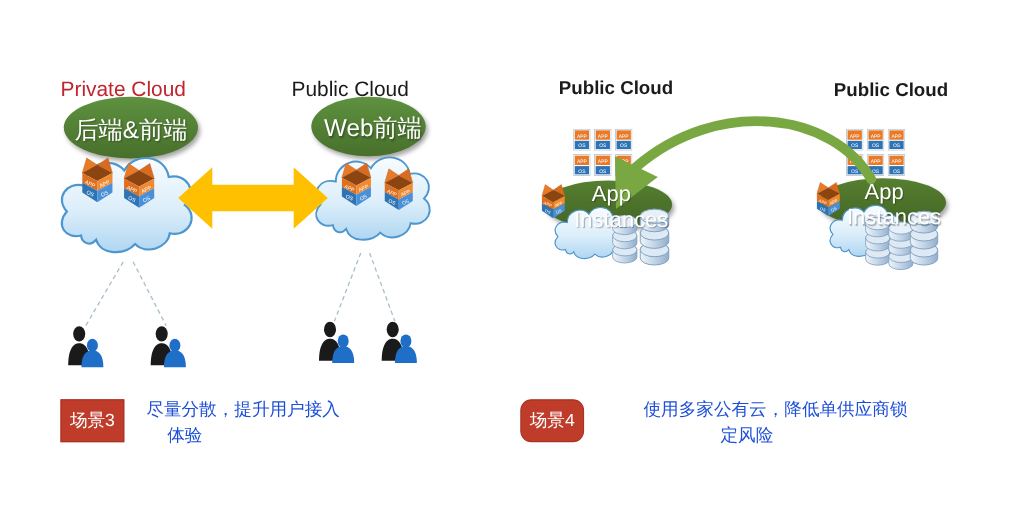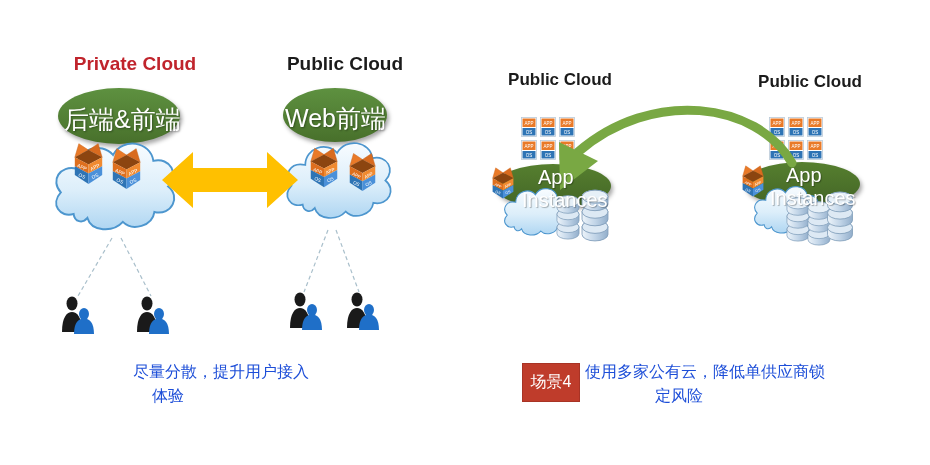--- a/index.html
+++ b/index.html
@@ -2,24 +2,24 @@
 <html><head>
 <meta charset="utf-8">
 <style>
   html,body{margin:0;padding:0;background:#fff;}
   #canvas{
     position:relative;width:930px;height:465px;background:#ffffff;overflow:hidden;
     font-family:"Liberation Sans","DejaVu Sans",sans-serif;
   }
   #diagram-svg{position:absolute;left:0;top:0;}
   .txt{position:absolute;white-space:nowrap;}
-  .title{font-size:19px;font-weight:700;color:#1b1b1b;text-align:center;}
+  .title{font-size:19px;font-weight:400;color:#1b1b1b;text-align:left;margin-top:18px;}
   .title.red{color:#C0242C;}
   .title-sm{font-size:17px;font-weight:600;color:#1b1b1b;text-align:center;}
-  .ellipse-label{font-size:25px;color:#fff;text-shadow:1px 1px 2px rgba(0,0,0,.35);}
+  .ellipse-label{font-size:22px;color:#fff;text-align:center;text-shadow:1px 1px 2px rgba(0,0,0,.35);}
   .app-label{font-size:20px;color:#fff;line-height:23px;text-shadow:1px 1px 1px rgba(0,0,0,.3);}
   .badge{
     position:absolute;width:56px;height:37px;background:#BF3C2B;border:1px solid #A83325;
     color:#fff;font-size:16px;display:flex;align-items:center;justify-content:center;
   }
   .desc{font-size:16px;color:#1d4ed8;}
   .shadowed{filter:drop-shadow(2px 3px 2px rgba(0,0,0,.35));}
 </style>
 </head>
 <body>
@@ -164,28 +164,29 @@
       <polygon points="560,190 559,142 598,161" fill="#79A843"></polygon>
     </g>
   </svg>
 
   <div class="txt title red" style="left:55px;top:53px;width:160px;">Private Cloud</div>
   <div class="txt title" style="left:265px;top:53px;width:160px;">Public Cloud</div>
 
   <div class="txt ellipse-label" style="left:64px;top:103px;width:110px;">后端&amp;前端</div>
   <div class="txt ellipse-label" style="left:285px;top:102px;width:108px;">Web前端</div>
 
+  <div class="badge" style="left:55px;top:363px;">场景3</div>
   <div class="txt desc" style="left:133px;top:362px;">尽量分散，提升用户接入</div>
   <div class="txt desc" style="left:152px;top:386px;">体验</div>
 
   <div class="txt title-sm" style="left:490px;top:70px;width:140px;">Public Cloud</div>
   <div class="txt title-sm" style="left:740px;top:72px;width:140px;">Public Cloud</div>
 
   <div class="txt app-label" style="left:538px;top:166px;">App</div>
   <div class="txt app-label" style="left:522px;top:189px;">Instances</div>
   <div class="txt app-label" style="left:786px;top:164px;">App</div>
   <div class="txt app-label" style="left:770px;top:187px;">Instances</div>
 
-  <div class="badge" style="left:522px;top:363px;">场景4</div>
+  <div class="badge" style="left:473px;top:363px;border-radius:10px;">场景4</div>
   <div class="txt desc" style="left:585px;top:362px;">使用多家公有云，降低单供应商锁</div>
   <div class="txt desc" style="left:610px;top:386px;margin-left:45px;">定风险</div>
 
 </div>
 
 </body></html>

